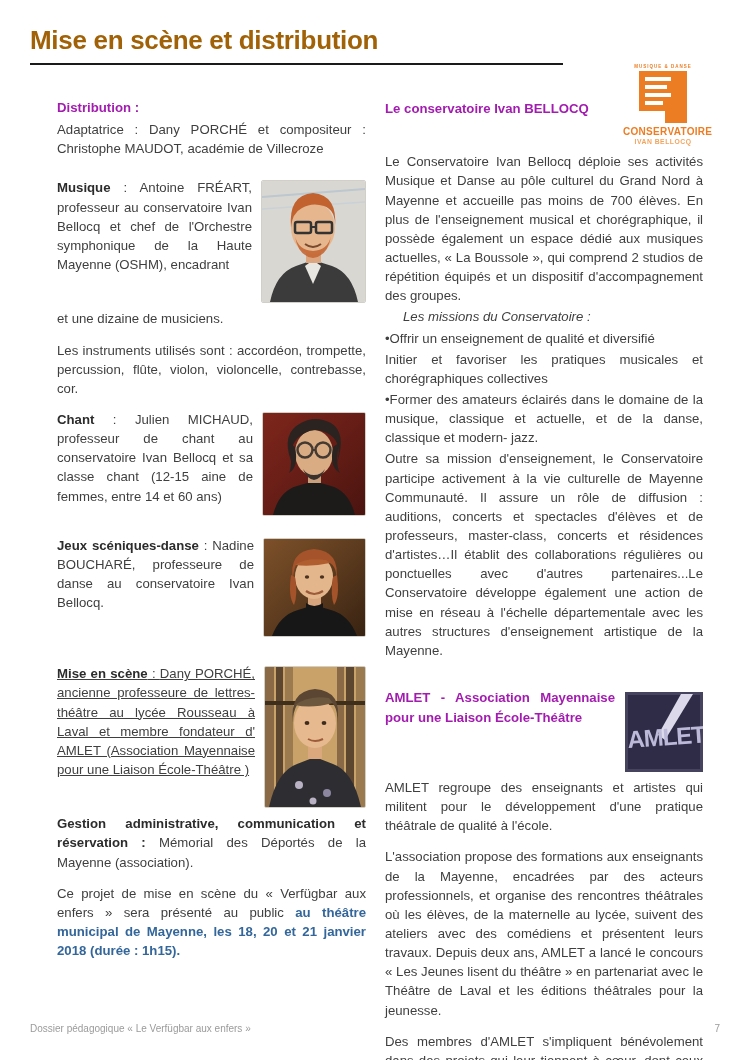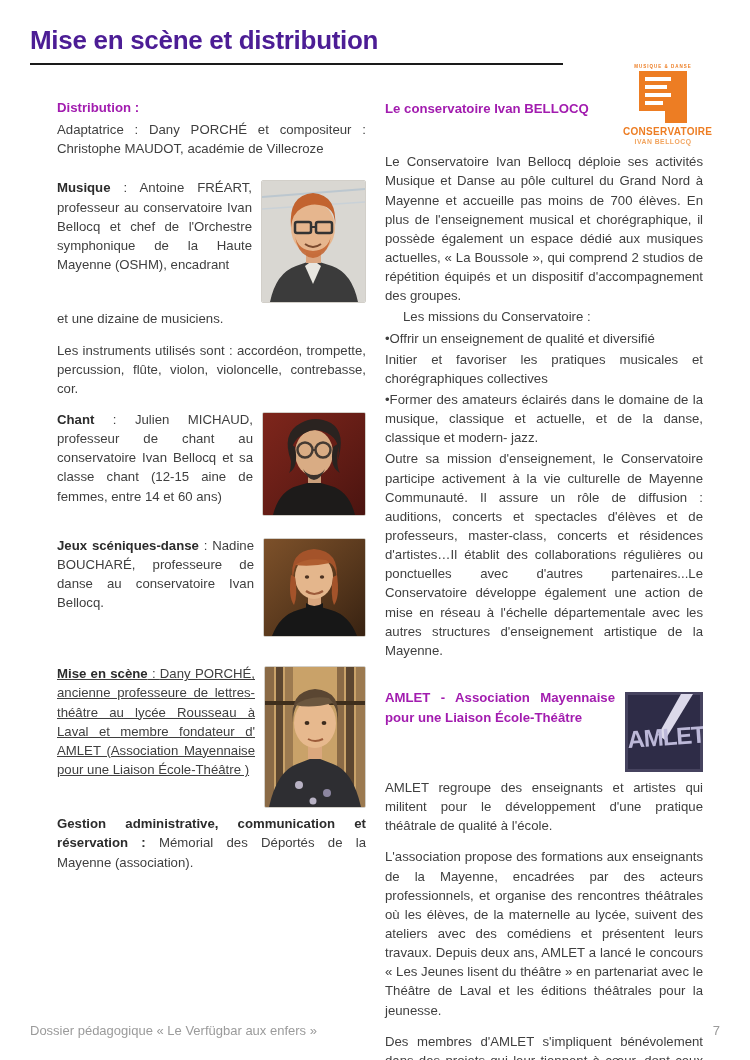--- a/index.html
+++ b/index.html
@@ -4,21 +4,21 @@
 <style>
   html,body { margin:0; padding:0; background:#e9e9e9; }
   .page {
     position:relative; width:750px; height:1060px; margin:0 auto;
     background:#ffffff; overflow:hidden;
     font-family:"Liberation Sans","DejaVu Sans",sans-serif;
     color:#3f3f3f; font-size:13.2px; line-height:1.45;
   }
   .page-title {
     position:absolute; left:30px; top:22px;
-    font-size:26px; font-weight:bold; color:#4c1d95; letter-spacing:-0.3px;
+    font-size:26px; font-weight:bold; color:#a16207; letter-spacing:-0.3px;
   }
   .title-rule {
     position:absolute; left:30px; top:63px; width:533px; height:0;
     border-top:2.5px solid #1a1a1a;
   }
   .col-left  { position:absolute; left:57px;  top:98px; width:309px; }
   .col-right { position:absolute; left:385px; top:63px; width:318px; }
   p { margin:0 0 12px 0; text-align:justify; }
   .lead { font-weight:bold; color:#2c2c2c; }
   .para-head { font-weight:bold; color:#a21caf; margin:0 0 3px 0; }
@@ -30,26 +30,26 @@
   .gap-lg { margin-top:30px; }
   .gap-md { margin-top:16px; }
   .highlight-blue { font-weight:bold; }
   
   .cib-logo { float:right; width:80px; margin:0 0 6px 8px; text-align:center; }
   .cib-tagline { font-size:4.5px; letter-spacing:1px; color:#ED7D23; font-weight:bold; white-space:nowrap; line-height:1.6; }
   .cib-caption1 { font-size:10px; font-weight:bold; color:#ED7D23; letter-spacing:0.3px; line-height:1.3; margin-top:2px; }
   .cib-caption2 { font-size:6.8px; font-weight:bold; color:#F2A45E; letter-spacing:0.5px; line-height:1.2; }
   
   .amlet-logo { float:right; margin:4px 0 6px 10px; }
-  .missions { text-indent:18px; margin:0 0 2px 0; }
+  .missions { font-style:italic; text-indent:18px; margin:0 0 2px 0; }
   .bullet-line { margin:0 0 2px 0; }
   .footer {
     position:absolute; left:30px; right:30px; top:1022px;
     display:flex; justify-content:space-between;
-    font-size:13px; color:#9b9b9b;
+    font-size:10px; color:#9b9b9b;
   }
 </style>
 </head>
 <body>
 
 <div class="page">
 
   <div class="page-title">Mise en scène et distribution</div>
   <div class="title-rule"></div>
 
@@ -151,20 +151,23 @@
         <ellipse cx="59" cy="56" rx="2.4" ry="2" fill="#3c2c1e"></ellipse>
         <path d="M43 72 Q50 76 58 72" stroke="#9c5b3a" stroke-width="2" fill="none"></path>
       </svg>
       <span class="lead">Mise en scène</span><span> : </span><span>Dany PORCHÉ, ancienne professeure de lettres-théâtre au lycée Rousseau à Laval et membre fondateur d' AMLET (Association Mayennaise pour une Liaison École-Théâtre )</span>
     </p>
 
     <p class="clear gap-md">
       <span class="lead">Gestion administrative, communication et réservation</span><span class="lead"> : </span><span>Mémorial des Déportés de la Mayenne (association).</span>
     </p>
 
+    <p>
+      <span>Ce projet de mise en scène du « Verfügbar aux enfers » sera présenté au public </span><span class="highlight-blue" id="projet-highlight" style="color: rgb(51, 102, 154);">au théâtre municipal de Mayenne, les 18, 20 et 21 janvier 2018 (durée : 1h15).</span>
+    </p>
 
   </div>
 
   <div class="col-right">
 
     <div class="cib-logo">
       <div class="cib-tagline">MUSIQUE &amp; DANSE</div>
       <svg width="48" height="52" viewBox="0 0 48 52" style="display:block;margin:1px auto 0;">
         <rect x="0" y="0" width="48" height="40" fill="#ED7D23"></rect>
         <rect x="26" y="38" width="22" height="14" fill="#ED7D23"></rect>

